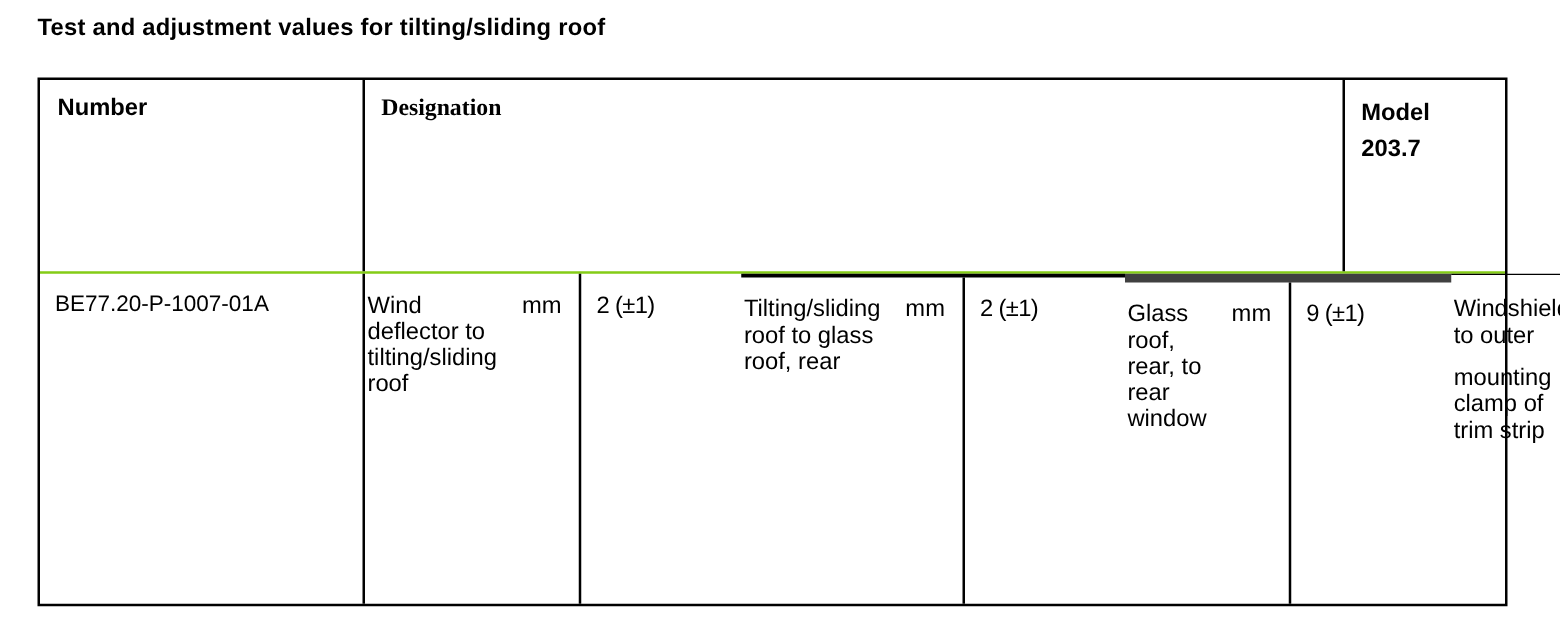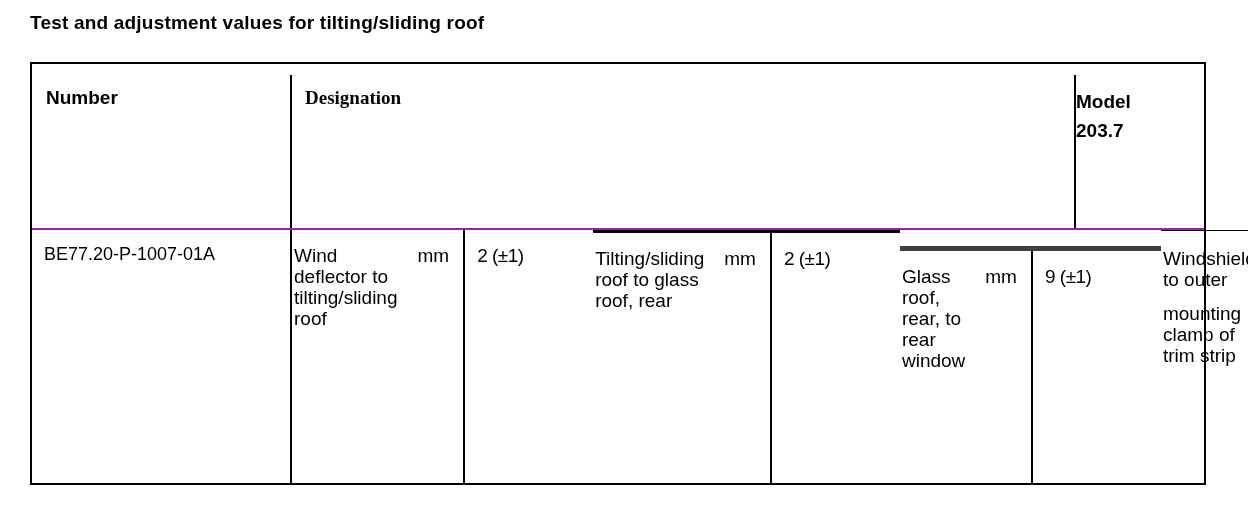--- a/index.html
+++ b/index.html
@@ -29,47 +29,46 @@
     border: 2px solid #000;
     box-sizing: border-box;
     display: flex;
     flex-direction: column;
     font-size: 19px;
   }
   
   .thead {
     flex: 0 0 153px;
     display: flex;
-    border-bottom: 2px solid #a21caf;
+    border-bottom: 2px solid #84cc16;
     box-sizing: content-box;
-    margin-top: 11px;
   }
   .th { font-weight: bold; padding-top: 12px; box-sizing: border-box; }
   .th-number { flex: 0 0 260px; border-right: 2px solid #000; padding-left: 14px; }
   .th-designation { flex: 1 1 auto; padding-left: 13px; font-family: Liberation Serif, serif; }
-  .th-model { flex: 0 0 130px; border-left: 2px solid #000; line-height: 29px; }
+  .th-model { flex: 0 0 130px; border-left: 2px solid #000; padding-left: 13px; line-height: 29px; }
   
   .tbody { flex: 1 1 auto; display: flex; }
   .td-number {
     flex: 0 0 260px;
     border-right: 2px solid #000;
     box-sizing: border-box;
     padding: 14px 0 0 12px;
     font-size: 18px;
   }
   .td-gap {
     flex: 0 0 258px;
     box-sizing: border-box;
     padding: 15px 0 0 13px;
   }
   .subrows { flex: 1 1 auto; display: flex; flex-direction: row; }
   .subrow { display: flex; box-sizing: border-box; }
   .subrow-1 { flex: 0 0 53px; }
   .subrow-2 { flex: 0 0 56px; border-top: 3px solid #000; }
-  .subrow-3 { flex: 0 0 56px; border-top: 5px solid #404040; margin-top: 16px; }
+  .subrow-3 { flex: 0 0 56px; border-top: 7px solid #404040; }
   .subrow-4 { flex: 1 1 auto; border-top: 1px solid #000; }
   .inner {
     flex: 1 1 auto;
     display: flex;
     justify-content: space-between;
     align-items: flex-start;
     padding: 15px 14px 0 2px;
     box-sizing: border-box;
   }
   .subrow-4 .inner { padding-top: 17px; justify-content: space-between; }

